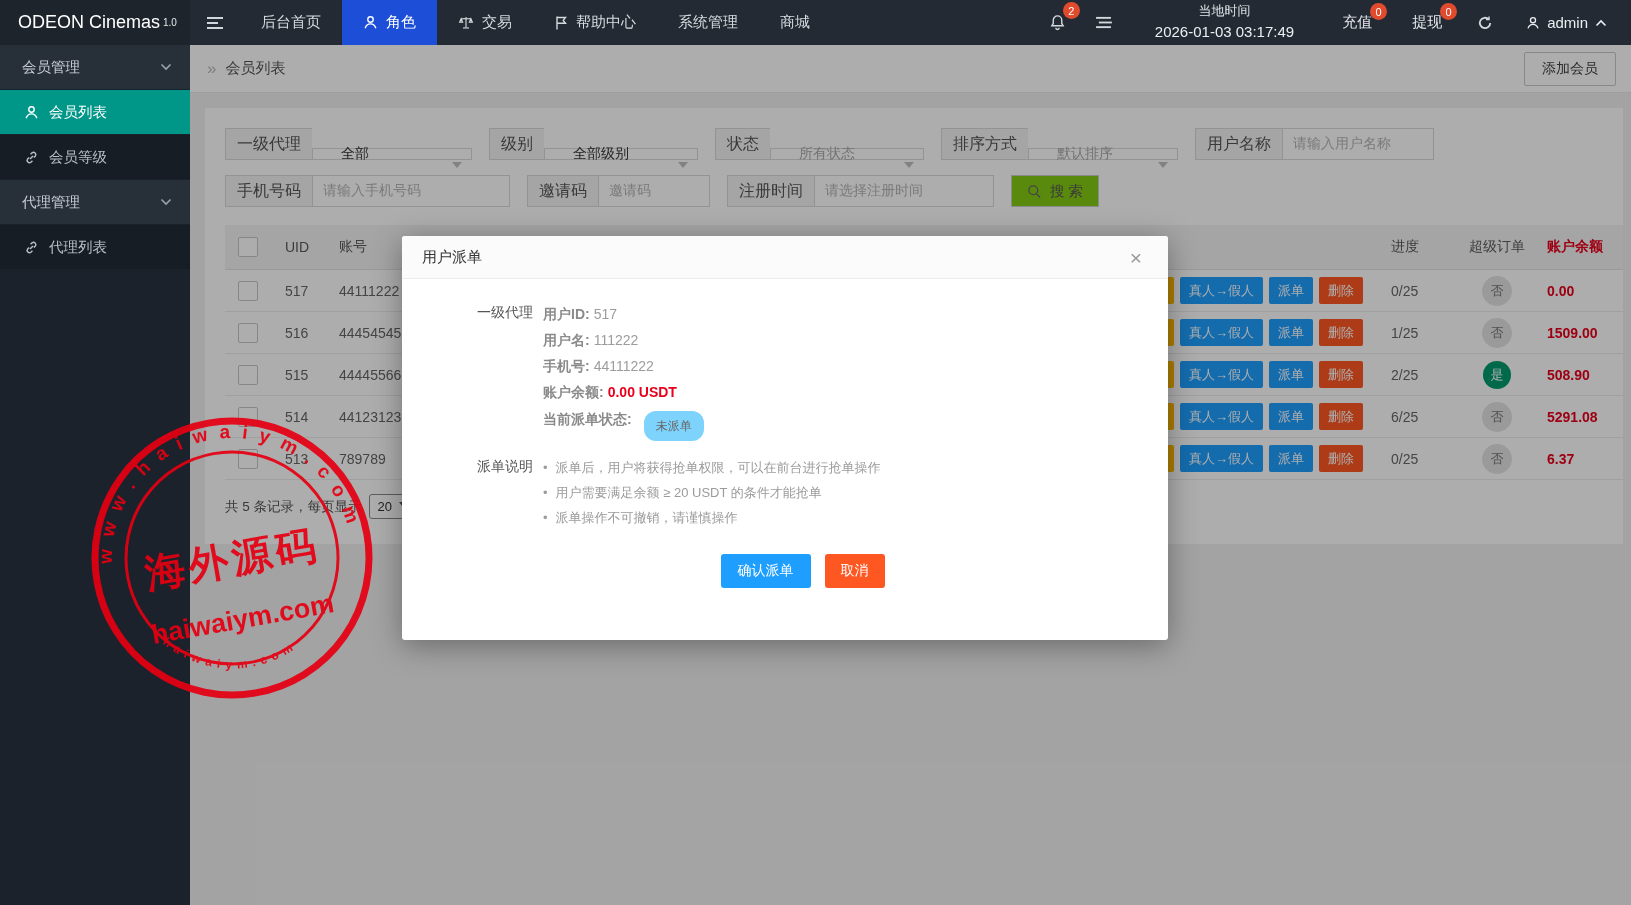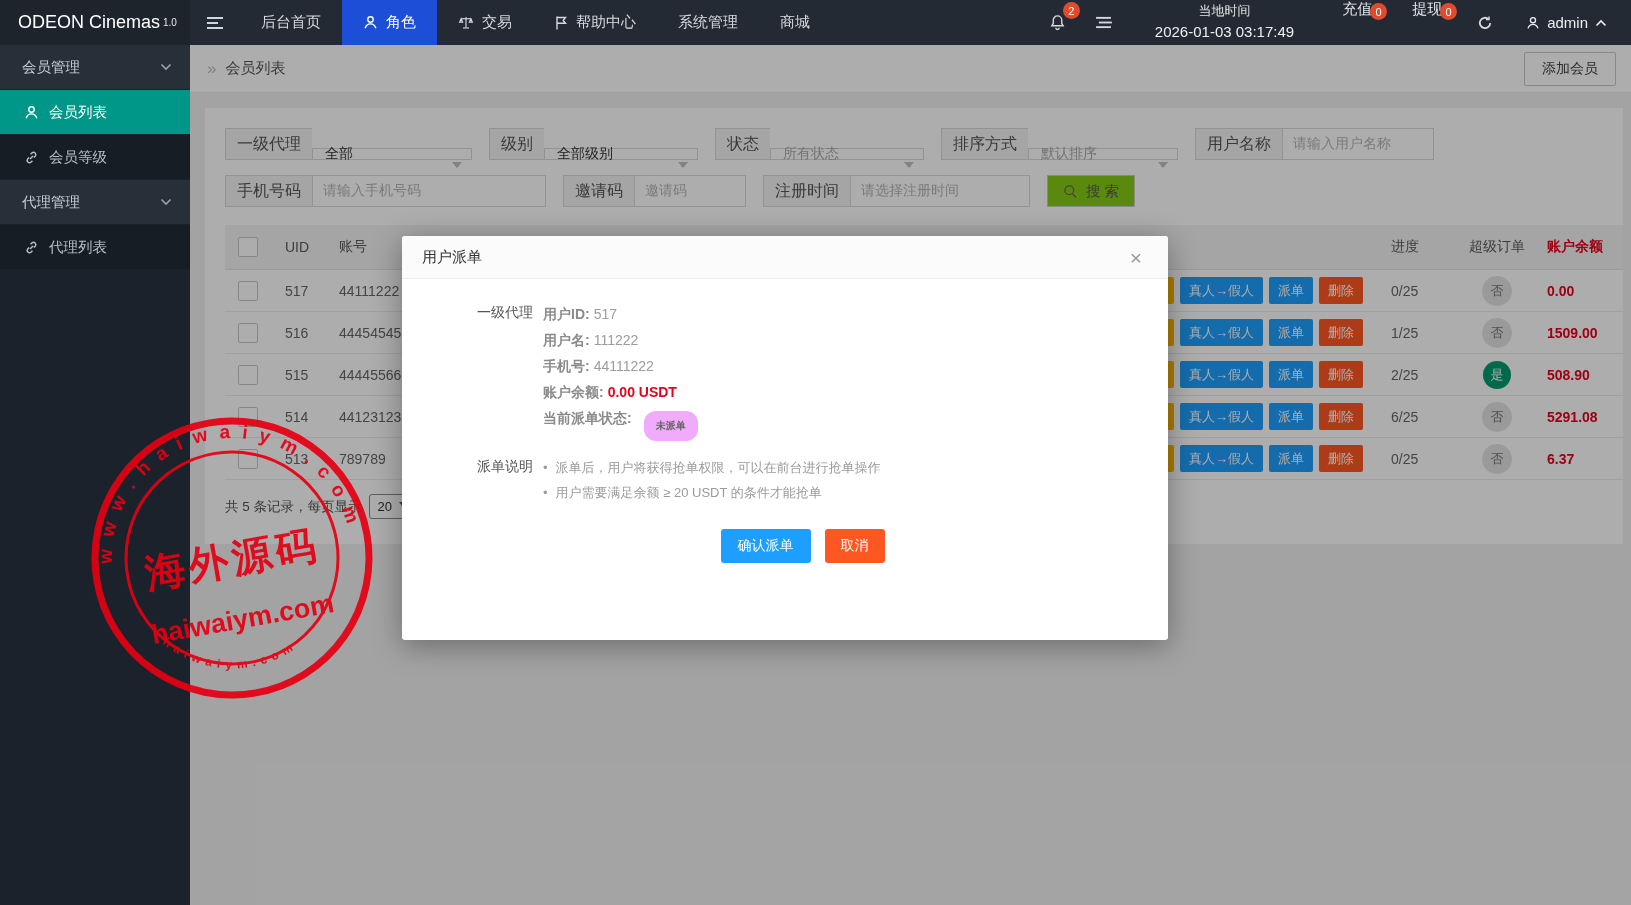--- a/index.html
+++ b/index.html
@@ -14,39 +14,39 @@
   .logo sup{font-size:10px;margin-left:3px;color:#e8e8e8;}
   .nav-toggle{width:50px;display:flex;align-items:center;justify-content:center;cursor:pointer;color:#cfd6dc;}
   .nav-item{display:flex;align-items:center;gap:8px;padding:0 21px;font-size:15px;color:#d6dade;cursor:pointer;}
   .nav-item.active{background:#1d4ed8;color:#fff;}
   .nav-right{margin-left:auto;display:flex;align-items:stretch;}
   .icon-btn{position:relative;display:flex;align-items:center;justify-content:center;width:46px;color:#d6dade;cursor:pointer;}
   .badge{position:absolute;top:2px;right:1px;min-width:17px;height:17px;border-radius:9px;background:#e14b2d;color:#fff;font-size:11px;display:flex;align-items:center;justify-content:center;padding:0 3px;box-sizing:border-box;}
   .time-box{display:flex;flex-direction:column;justify-content:center;align-items:center;padding:0 28px;line-height:1.45;}
   .time-label{font-size:13px;color:#e2e6e9;}
   .time-value{font-size:15px;color:#eceff1;}
-  .nav-text-btn{position:relative;display:flex;align-items:flex-start;padding:0 20px;font-size:15px;color:#e6e9ec;cursor:pointer;}
+  .nav-text-btn{position:relative;display:flex;align-items:center;padding:0 20px;font-size:15px;color:#e6e9ec;cursor:pointer;}
   .nav-text-btn .badge{top:3px;right:5px;}
   .admin-box{display:flex;align-items:center;gap:7px;padding:0 24px 0 18px;font-size:15px;color:#eceff1;cursor:pointer;}
   
   .sidebar{position:absolute;left:0;top:45px;width:190px;height:860px;background:#1b222b;z-index:30;}
   .side-group{height:44px;display:flex;align-items:center;justify-content:space-between;padding:0 18px 0 22px;background:#272f39;color:#c9cfd6;font-size:14.5px;cursor:pointer;margin-bottom:1px;}
   .side-item{height:44px;display:flex;align-items:center;gap:10px;padding-left:24px;background:#171d25;color:#b9c0c7;font-size:14.5px;cursor:pointer;margin-bottom:1px;}
   .side-item.active{background:#009688;color:#fff;}
   
   .content-area{position:absolute;left:190px;top:45px;width:1441px;height:860px;background:#f1f1f1;z-index:1;}
   .topbar{height:47px;background:#fff;border-bottom:1px solid #e9e9e9;display:flex;align-items:center;padding:0 15px 0 17px;}
   .crumb-arrow{color:#b9b9b9;font-size:17px;margin-right:9px;}
   .crumb-title{color:#555;font-size:15px;}
   .add-btn{margin-left:auto;background:#fff;border:1px solid #c9c9c9;border-radius:2px;padding:7px 17px;font-size:14px;color:#444;cursor:pointer;}
   .card{margin:15px 8px 0 15px;background:#fff;height:436px;padding:20px 0 0 20px;box-sizing:border-box;overflow:hidden;}
   .f-row{display:flex;gap:17px;margin-bottom:15px;}
   .f-group{display:flex;height:32px;}
   .f-label{display:flex;align-items:center;padding:0 11px;background:#f4f4f4;border:1px solid #d9d9d9;border-right:none;font-size:16px;color:#555;white-space:nowrap;}
-  .f-field{position:relative;display:flex;align-items:center;border:1px solid #d9d9d9;background:#fff;font-size:14px;color:#333;padding:0 26px 0 12px;box-sizing:border-box;cursor:pointer;margin-top:20px;}
+  .f-field{position:relative;display:flex;align-items:center;border:1px solid #d9d9d9;background:#fff;font-size:14px;color:#333;padding:0 26px 0 28px;box-sizing:border-box;cursor:pointer;margin-top:20px;}
   .f-field.muted{color:#aaa;}
   .caret{position:absolute;right:9px;top:13px;width:0;height:0;border:5px solid transparent;border-top:6px solid #c0c0c0;}
   .f-input{border:1px solid #d9d9d9;background:#fff;padding:0 10px;font-size:14px;color:#333;outline:none;height:32px;box-sizing:border-box;font-family:Liberation Mono, monospace;}
   .f-input::placeholder{color:#b5b5b5;}
   .search-btn{display:flex;align-items:center;gap:8px;border:1px solid #ccc;background:#84cc16;padding:0 15px;font-size:14.5px;color:#555;cursor:pointer;height:32px;box-sizing:border-box;font-family:inherit;}
   
   .table{margin-top:18px;width:1430px;}
   .t-row{display:flex;align-items:center;height:41px;border-bottom:1px solid #ececec;font-size:14px;color:#666;}
   .t-head{height:44px;background:#f3f3f3;color:#5a5a5a;border-bottom:1px solid #e4e4e4;}
   .c-cb{width:46px;display:flex;justify-content:center;flex:none;}
@@ -73,21 +73,21 @@
   .modal{position:absolute;left:402px;top:236px;width:766px;height:404px;background:#fff;border-radius:3px;box-shadow:0 6px 30px rgba(0,0,0,.35);z-index:40;box-sizing:border-box;}
   .m-head{height:43px;display:flex;align-items:center;padding:0 20px;background:#fbfbfb;border-bottom:1px solid #ededed;border-radius:3px 3px 0 0;box-sizing:border-box;}
   .m-title{font-size:15px;color:#333;}
   .m-close{margin-left:auto;font-size:21px;color:#999;cursor:pointer;line-height:1;background:none;border:none;font-family:inherit;}
   .m-body{padding:22px 40px 0 75px;}
   .m-section{display:flex;margin-bottom:20px;}
   .m-sec-label{width:66px;font-size:14px;color:#555;padding-top:3px;flex:none;}
   .m-info{font-size:14px;color:#9c9c9c;line-height:26px;}
   .m-info b{color:#8b8b8b;font-weight:bold;margin-right:4px;}
   .m-red{color:#e8001c;font-weight:bold;}
-  .status-pill{display:inline-block;background:#f0abfc;border-radius:12px;padding:2px 12px;font-size:10px;color:#666;margin-left:8px;position:relative;top:6px;font-weight:bold;}
+  .status-pill{display:inline-block;background:#7dd3fc;border-radius:12px;padding:2px 12px;font-size:12px;color:#666;margin-left:8px;position:relative;top:6px;}
   .m-notes{font-size:13px;color:#9b9b9b;line-height:25px;}
   .m-note::before{content:"•";margin-right:8px;font-size:13px;}
   .m-foot{display:flex;justify-content:center;gap:14px;margin-top:24px;}
   .btn-confirm{background:#1e9fff;color:#fff;border:none;border-radius:3px;height:34px;padding:0 17px;font-size:14px;cursor:pointer;font-family:inherit;}
   .btn-cancel{background:#ff5722;color:#fff;border:none;border-radius:3px;height:34px;padding:0 16px;font-size:14px;cursor:pointer;font-family:inherit;}
   
   .stamp{position:absolute;left:86px;top:412px;z-index:50;opacity:.92;pointer-events:none;}
   svg.ic{display:block;}
 </style>
 </head>
@@ -267,21 +267,21 @@
       </div>
       <div class="f-group">
         <span class="f-label">用户名称</span>
         <input class="f-input" style="width: 152px;" placeholder="请输入用户名称">
       </div>
     </div>
 
     <div class="f-row">
       <div class="f-group">
         <span class="f-label">手机号码</span>
-        <input class="f-input" style="width: 234px;" placeholder="请输入手机号码">
+        <input class="f-input" style="width: 198px;" placeholder="请输入手机号码">
       </div>
       <div class="f-group">
         <span class="f-label">邀请码</span>
         <input class="f-input" style="width: 112px;" placeholder="邀请码">
       </div>
       <div class="f-group">
         <span class="f-label">注册时间</span>
         <input class="f-input" style="width: 180px;" placeholder="请选择注册时间">
       </div>
       <button class="search-btn">
@@ -435,20 +435,21 @@
         <div><b>手机号:</b><span>44111222</span></div>
         <div><b>账户余额:</b><span class="m-red">0.00 USDT</span></div>
         <div><b>当前派单状态:</b><span class="status-pill">未派单</span></div>
       </div>
     </div>
     <div class="m-section">
       <div class="m-sec-label">派单说明</div>
       <div class="m-notes">
         <div class="m-note">派单后，用户将获得抢单权限，可以在前台进行抢单操作</div>
         <div class="m-note">用户需要满足余额 ≥ 20 USDT 的条件才能抢单</div>
+        <div class="m-note">派单操作不可撤销，请谨慎操作</div>
       </div>
     </div>
     <div class="m-foot">
       <button class="btn-confirm">确认派单</button>
       <button class="btn-cancel">取消</button>
     </div>
   </div>
 </div>
 
 <svg class="stamp" width="292" height="292" viewBox="0 0 292 292">

